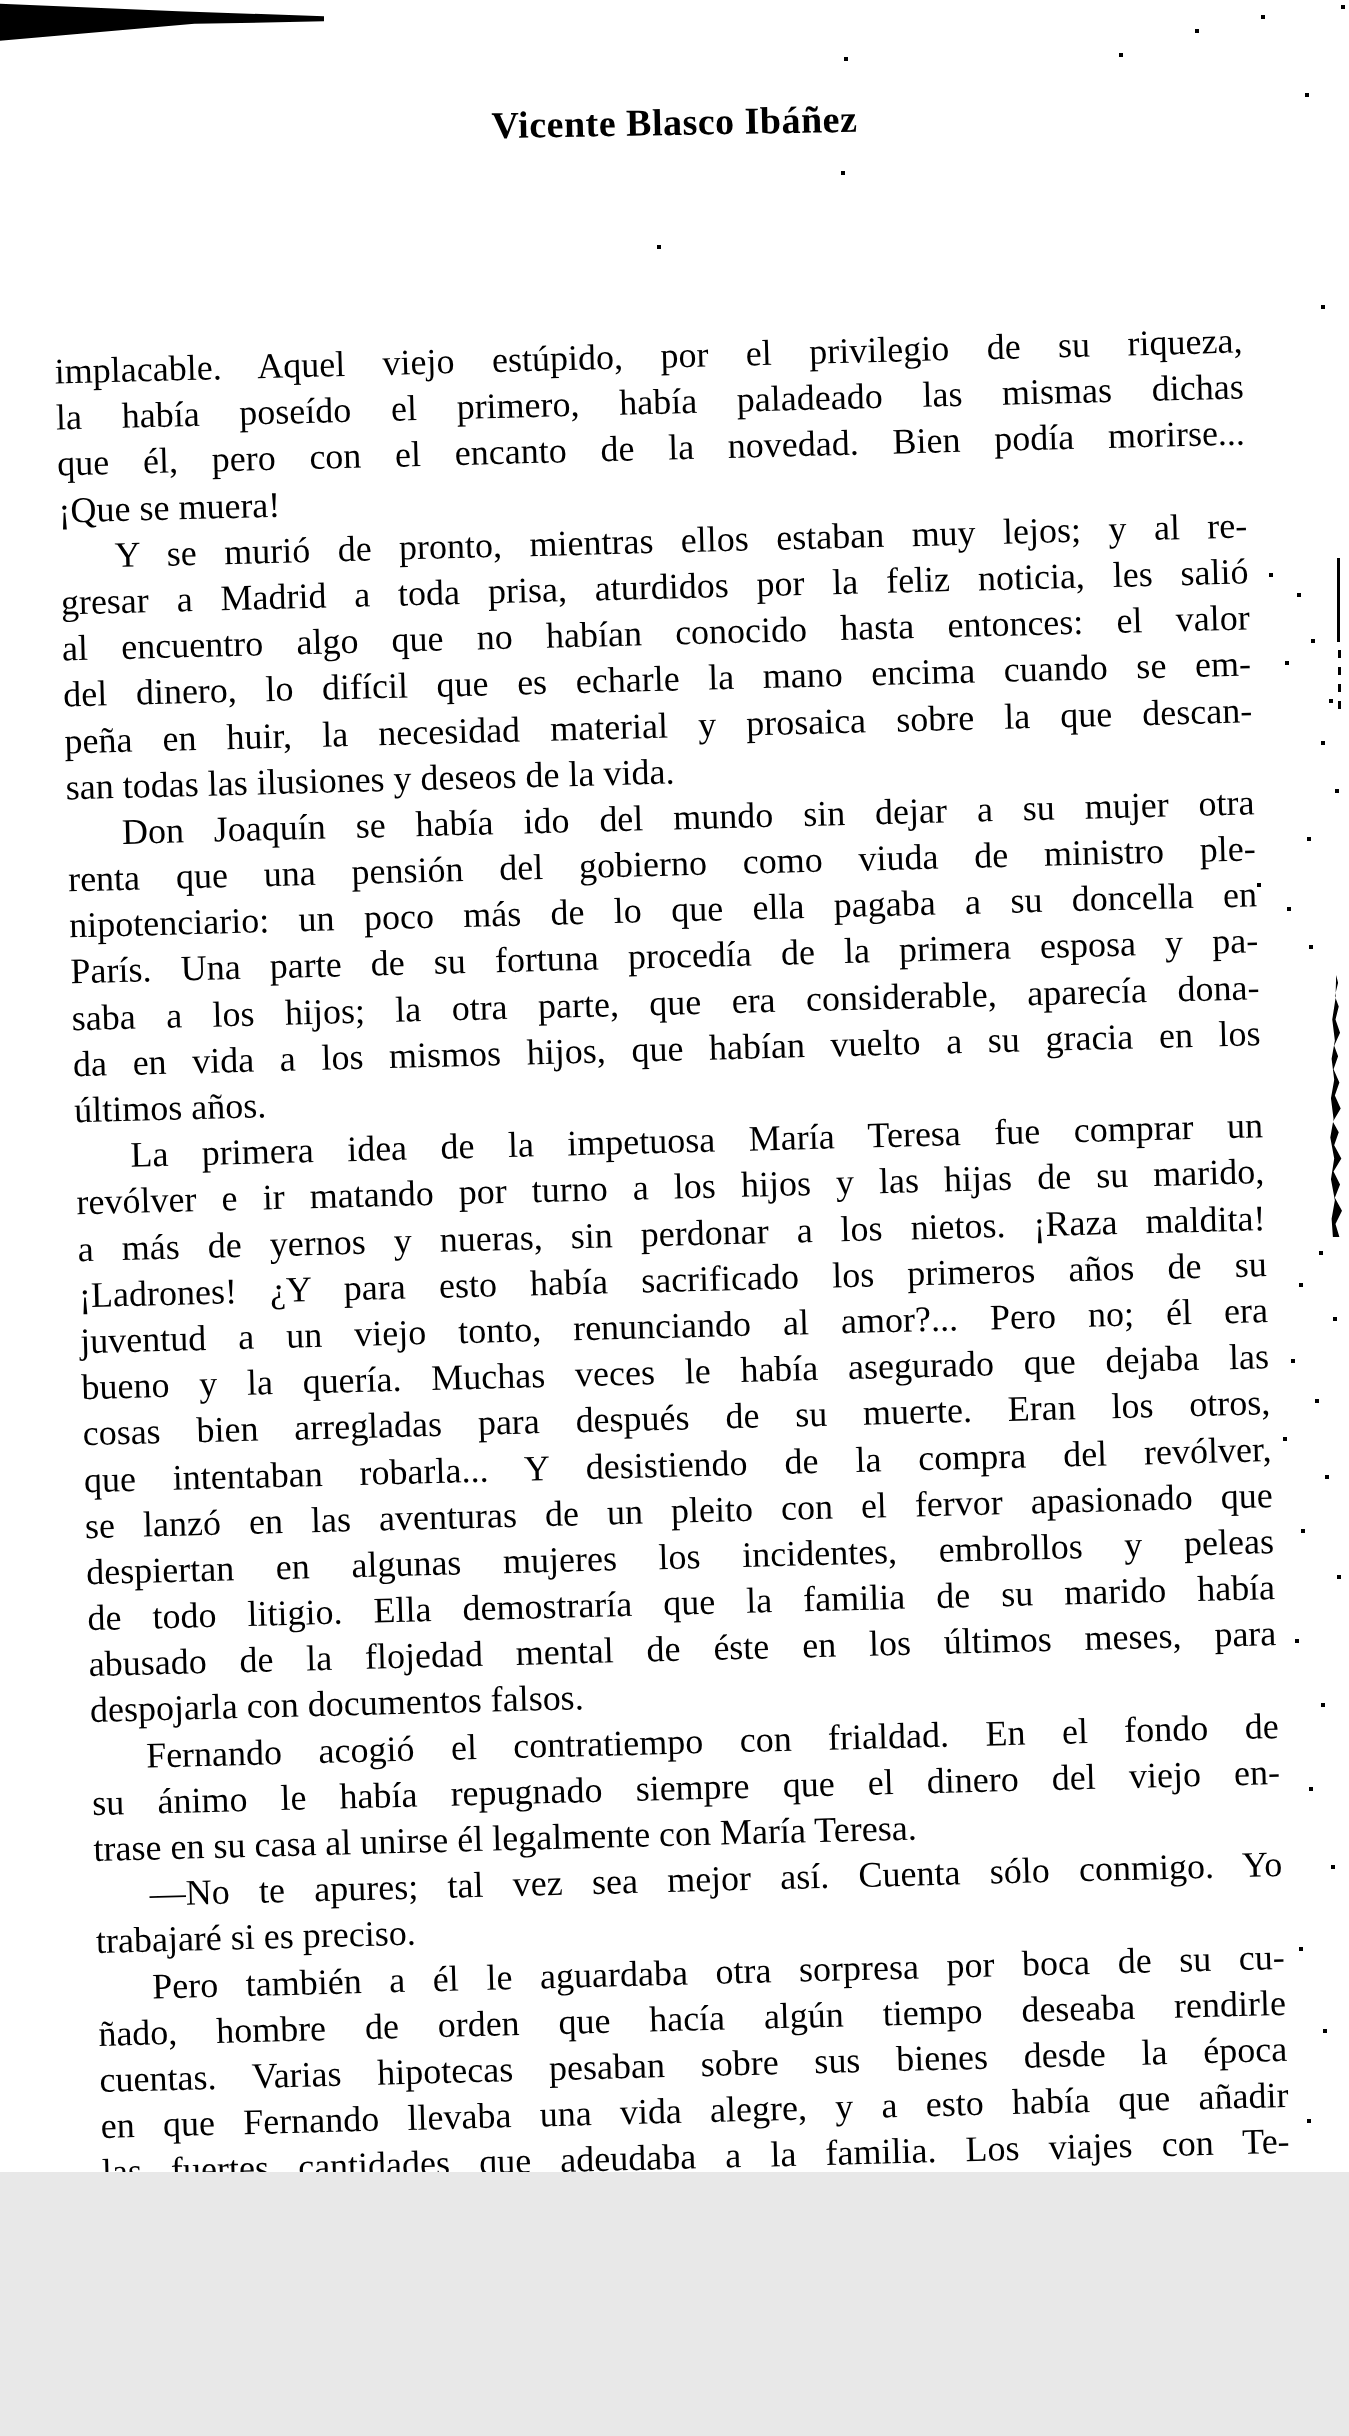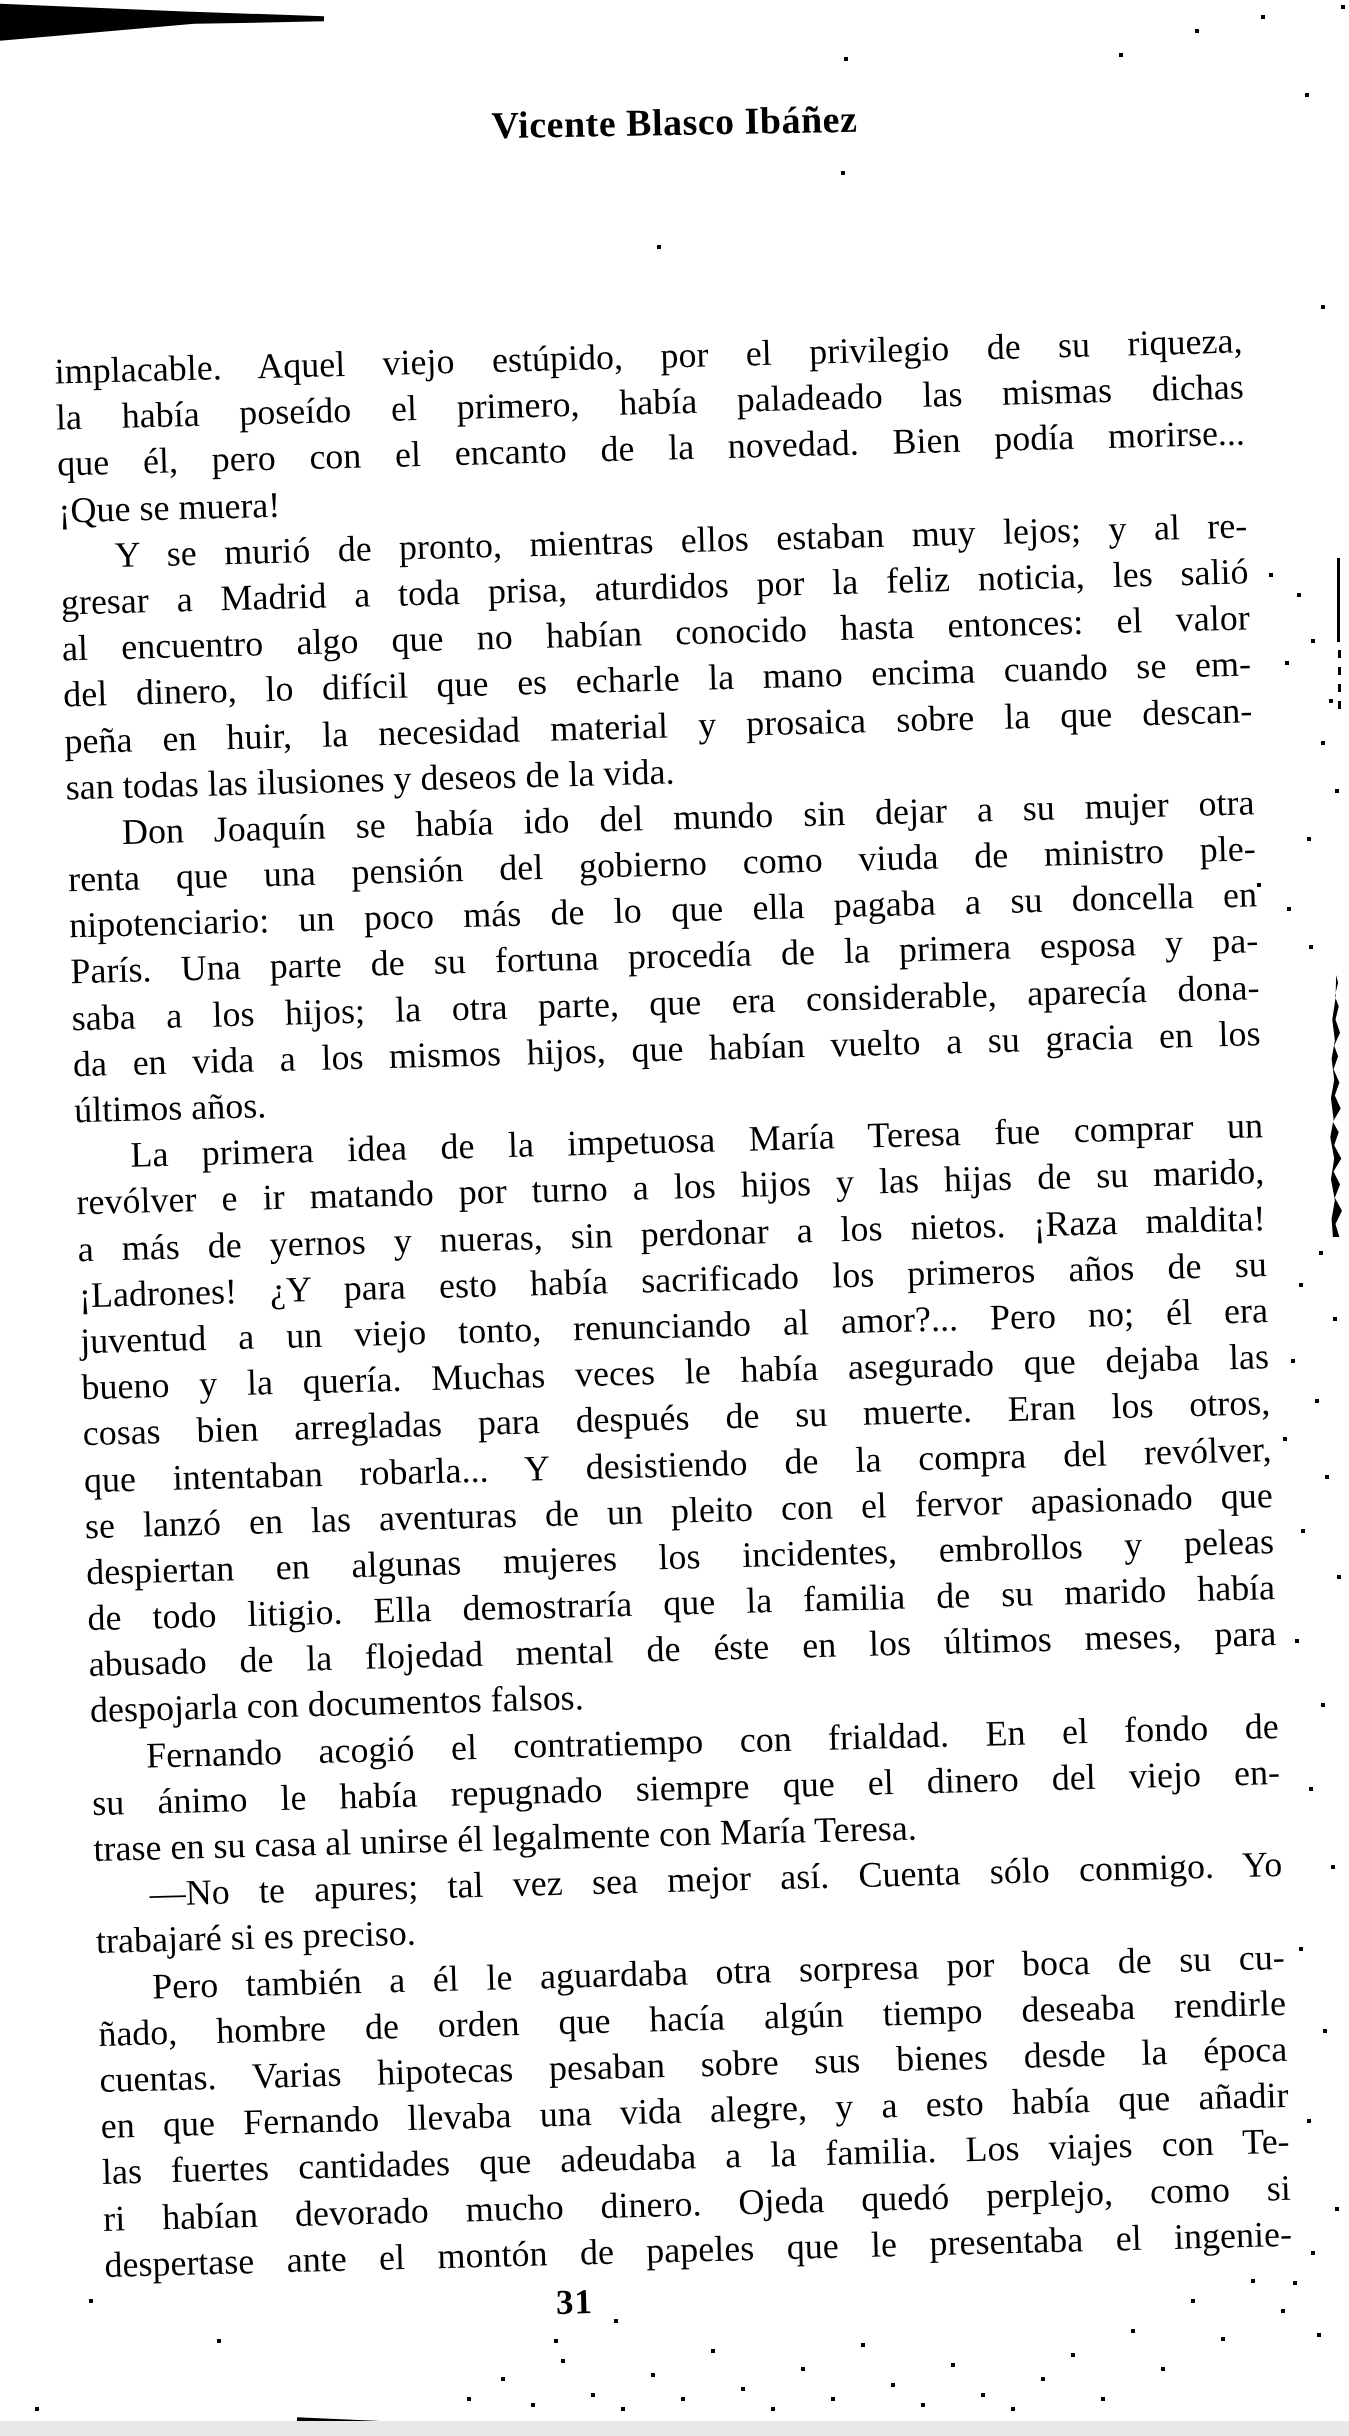--- a/index.html
+++ b/index.html
@@ -1,18 +1,18 @@
 <!DOCTYPE html>
 <html><head>
 <meta charset="utf-8">
 <style>
   html,body{margin:0;padding:0;background:#e8e8e8;}
   .page{
     position:relative;
-    width:1349px;height:2421px;
+    width:1349px;height:2172px;
     background:#ffffff;
     overflow:hidden;
     font-family:"Liberation Serif", serif;
     color:#000;
   }
   
   .running-head{
     position:absolute;
     top:100px;left:0;width:1349px;
     text-align:center;

